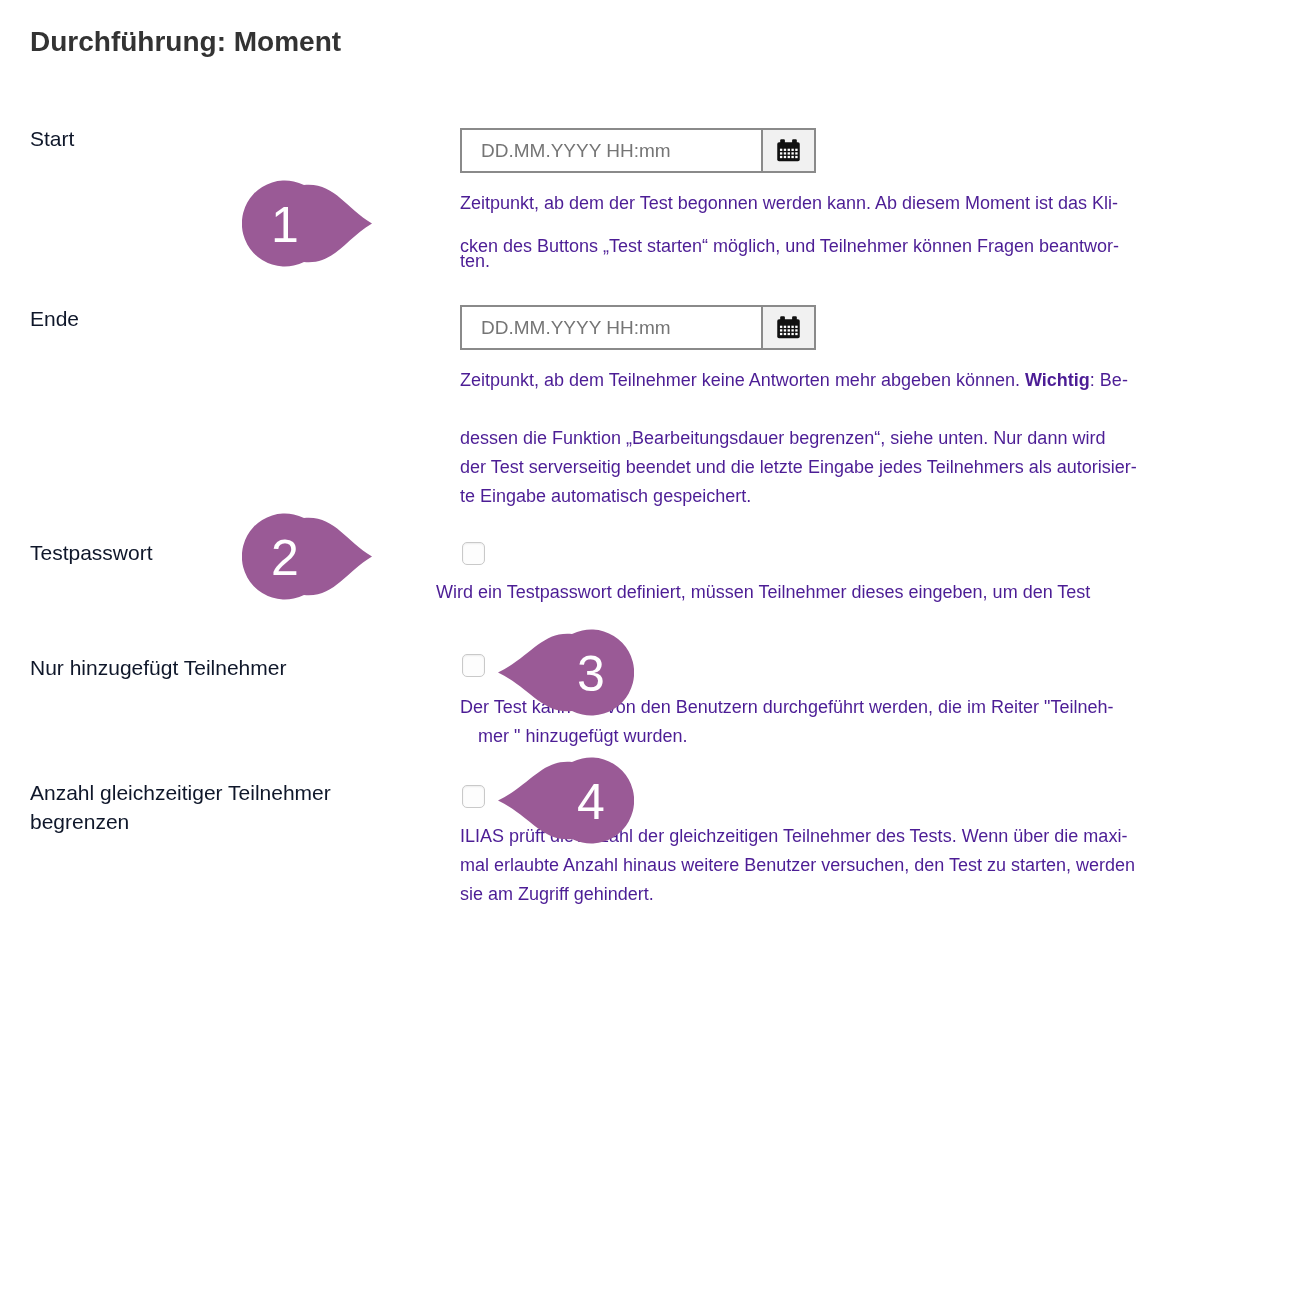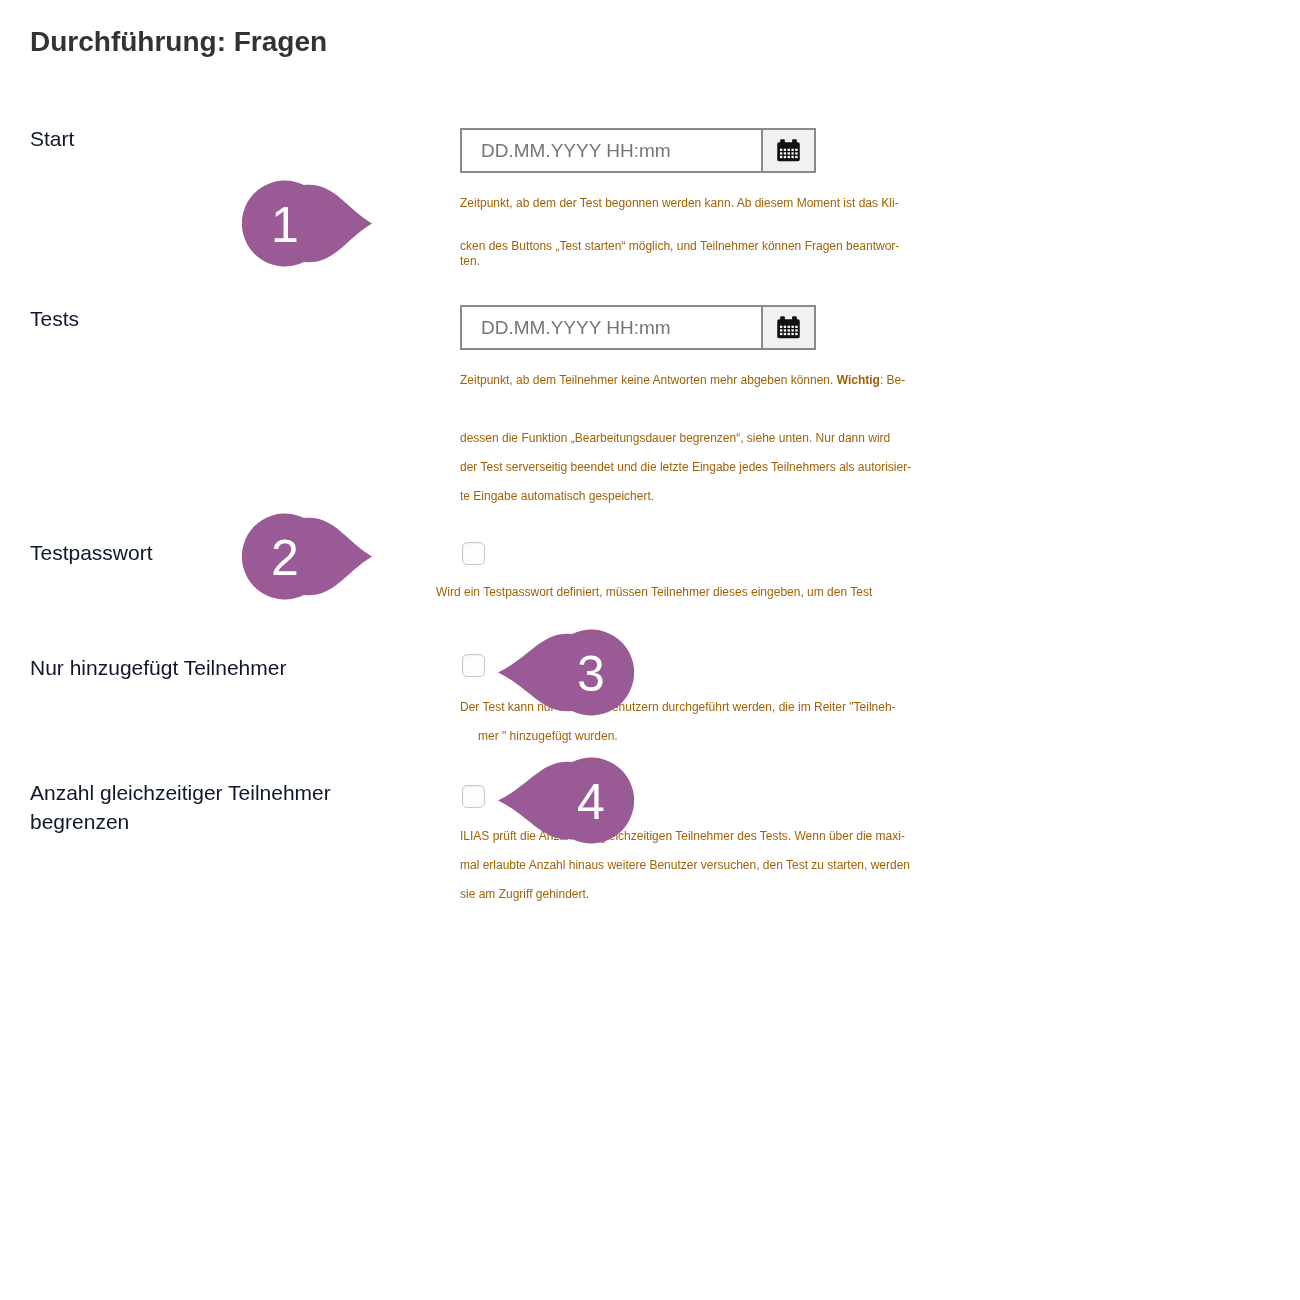--- a/index.html
+++ b/index.html
@@ -9,21 +9,21 @@
   }
   .abs{position:absolute;}
   .title{
     left:30px;top:26px;font-size:28px;font-weight:700;color:#333333;white-space:nowrap;
   }
   .rowlabel{
     font-size:21px;color:#0f172a;line-height:29px;
   }
   .wraplabel{width:370px;}
   .hline{
-    font-size:12px;line-height:29px;color:#a16207;white-space:nowrap;
+    font-size:18px;line-height:29px;color:#4c1d95;white-space:nowrap;
   }
   .hline .b{font-weight:700;}
   .dategrp{display:flex;align-items:stretch;height:45px;}
   .dateinput{
     box-sizing:border-box;width:303px;height:45px;border:2px solid #8a8a8a;background:#ffffff;
     font-family:"Liberation Sans", sans-serif;font-size:19px;color:#1a1a1a;
     padding:0 0 0 19px;outline:none;border-radius:0;
   }
   .dateinput::placeholder{color:#757575;opacity:1;}
   .calbtn{
@@ -40,21 +40,21 @@
   .marker text{
     font-family:"Liberation Sans", sans-serif;font-size:50px;font-weight:400;fill:#ffffff;
   }
   .indent2{margin-left:18px;}
 </style>
 </head>
 <body>
 
 <div class="page">
 
-  <h1 class="abs title" style="margin:0">Durchführung: Fragen</h1>
+  <h1 class="abs title" style="margin:0">Durchführung: Moment</h1>
 
   <div class="abs rowlabel" style="left:30px;top:124px">Start</div>
 
   <div class="abs dategrp" style="left:460px;top:128px">
     <input type="text" class="dateinput" placeholder="DD.MM.YYYY HH:mm" style="">
     <button class="calbtn">
       <svg width="27" height="27" viewBox="0 0 24 24">
         <rect x="4.6" y="2" width="4.2" height="5" rx="1" fill="#111"></rect>
         <rect x="15.2" y="2" width="4.2" height="5" rx="1" fill="#111"></rect>
         <rect x="2" y="4.6" width="20" height="17" rx="1.6" fill="#111"></rect>
@@ -76,21 +76,21 @@
             <rect x="18" y="16.8" width="2.1" height="2"></rect>
         </g>
       </svg>
     </button>
   </div>
 
   <div class="abs hline" style="left:460px;top:189px">Zeitpunkt, ab dem der Test begonnen werden kann. Ab diesem Moment ist das Kli-</div>
   <div class="abs hline" style="left:460px;top:232px">cken des Buttons „Test starten“ möglich, und Teilnehmer können Fragen beantwor-</div>
   <div class="abs hline" style="left:460px;top:247px">ten.</div>
 
-  <div class="abs rowlabel" style="left:30px;top:304px">Tests</div>
+  <div class="abs rowlabel" style="left:30px;top:304px">Ende</div>
 
   <div class="abs dategrp" style="left:460px;top:305px">
     <input type="text" class="dateinput" placeholder="DD.MM.YYYY HH:mm" style="">
     <button class="calbtn">
       <svg width="27" height="27" viewBox="0 0 24 24">
         <rect x="4.6" y="2" width="4.2" height="5" rx="1" fill="#111"></rect>
         <rect x="15.2" y="2" width="4.2" height="5" rx="1" fill="#111"></rect>
         <rect x="2" y="4.6" width="20" height="17" rx="1.6" fill="#111"></rect>
         <g fill="#fff">
           <rect x="4.4" y="10.4" width="2.1" height="2"></rect>

